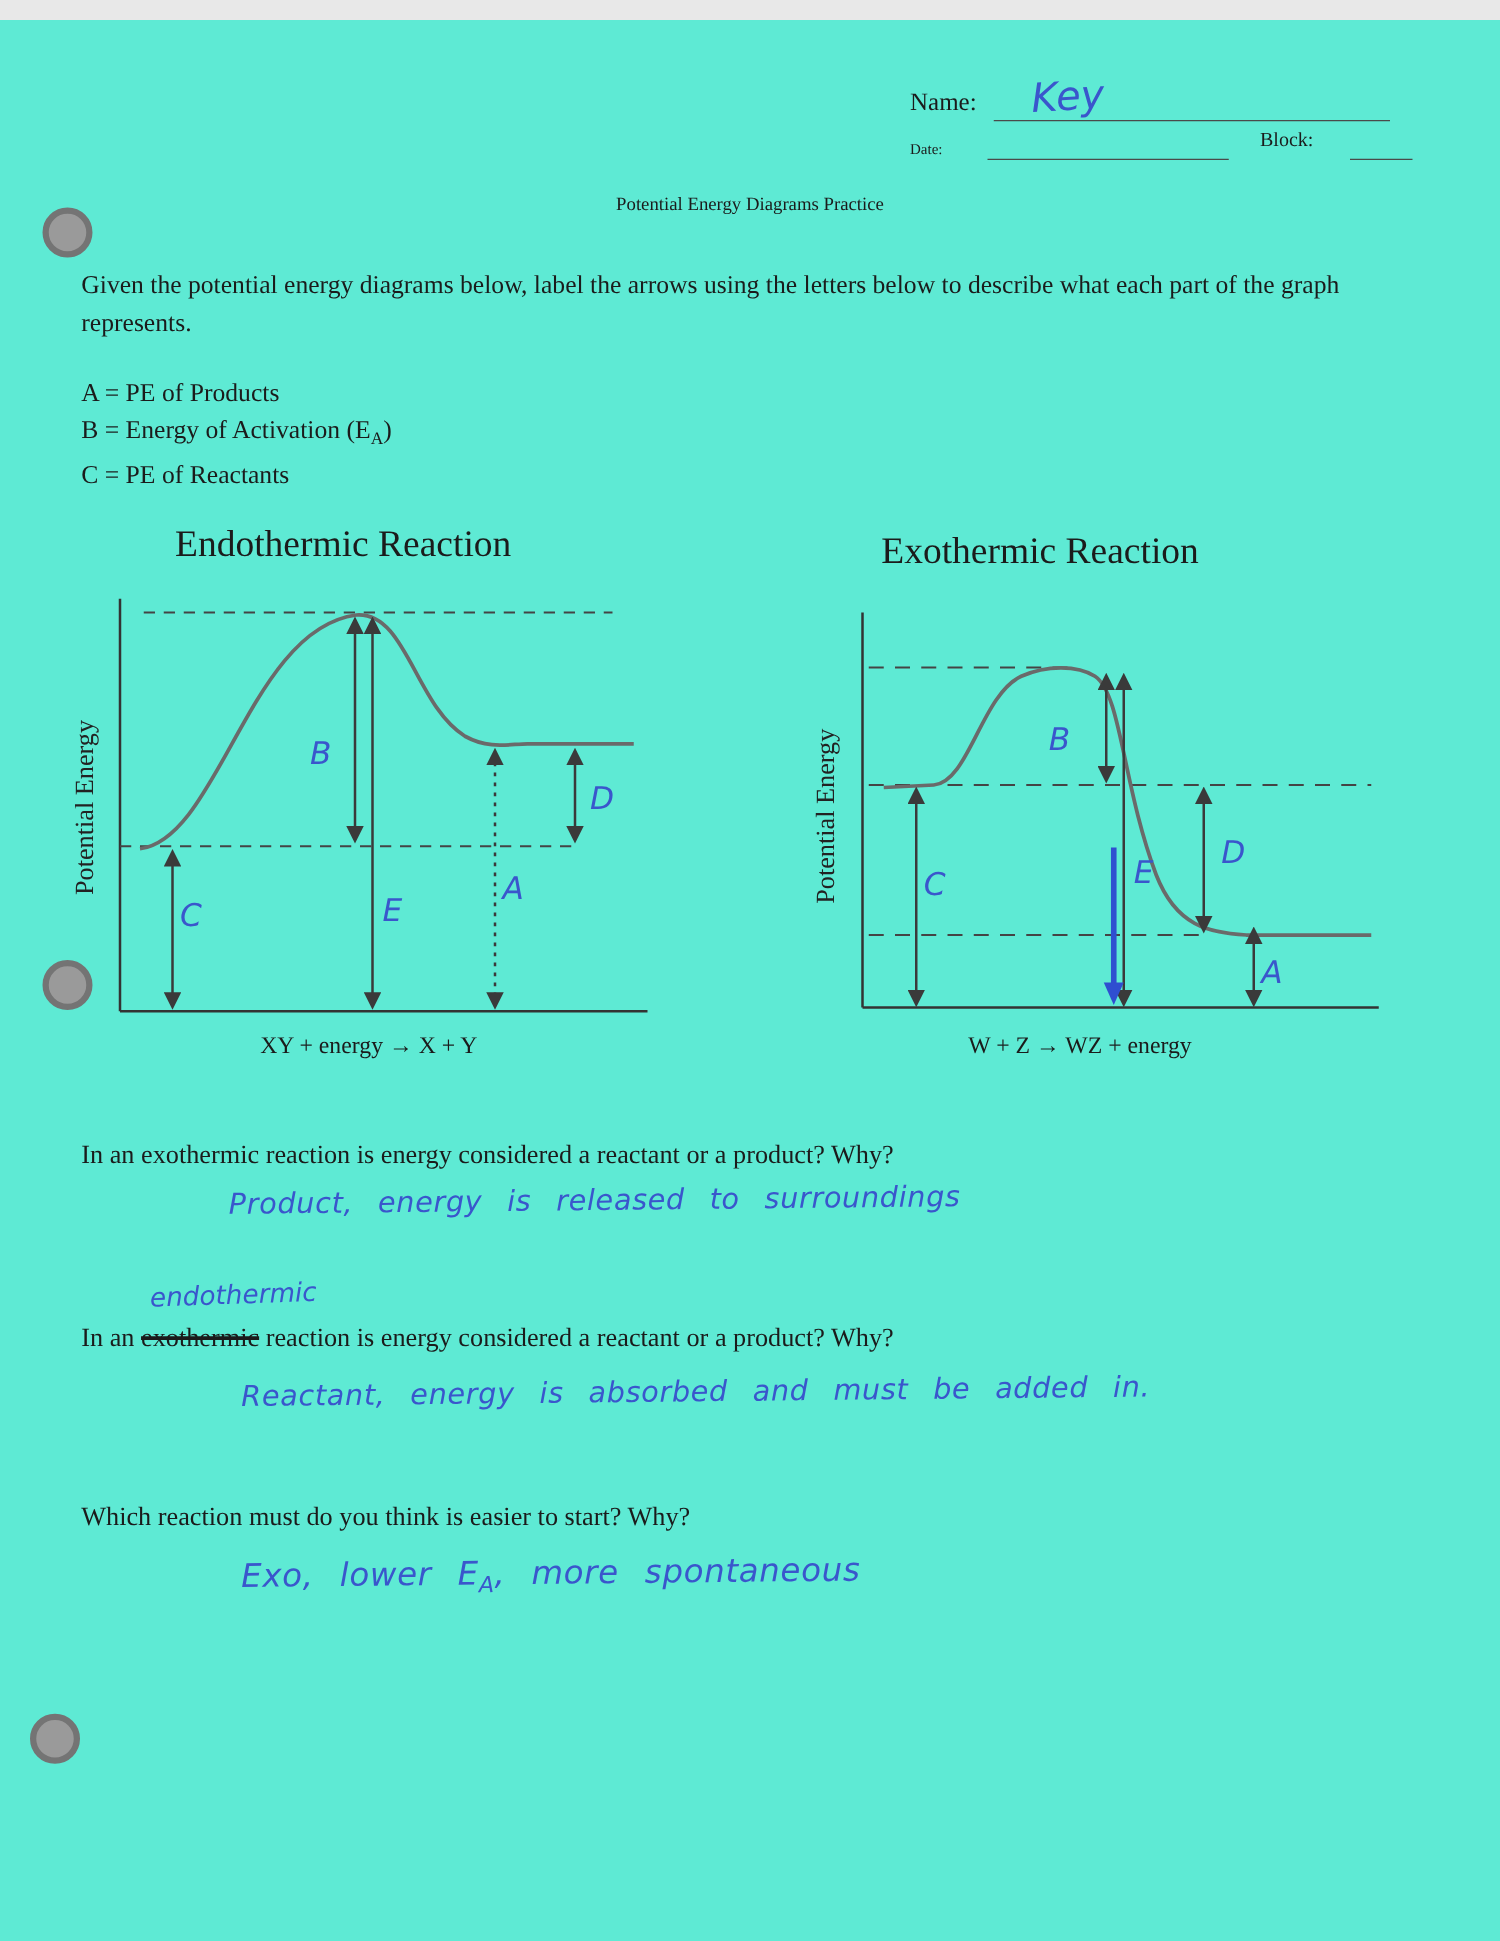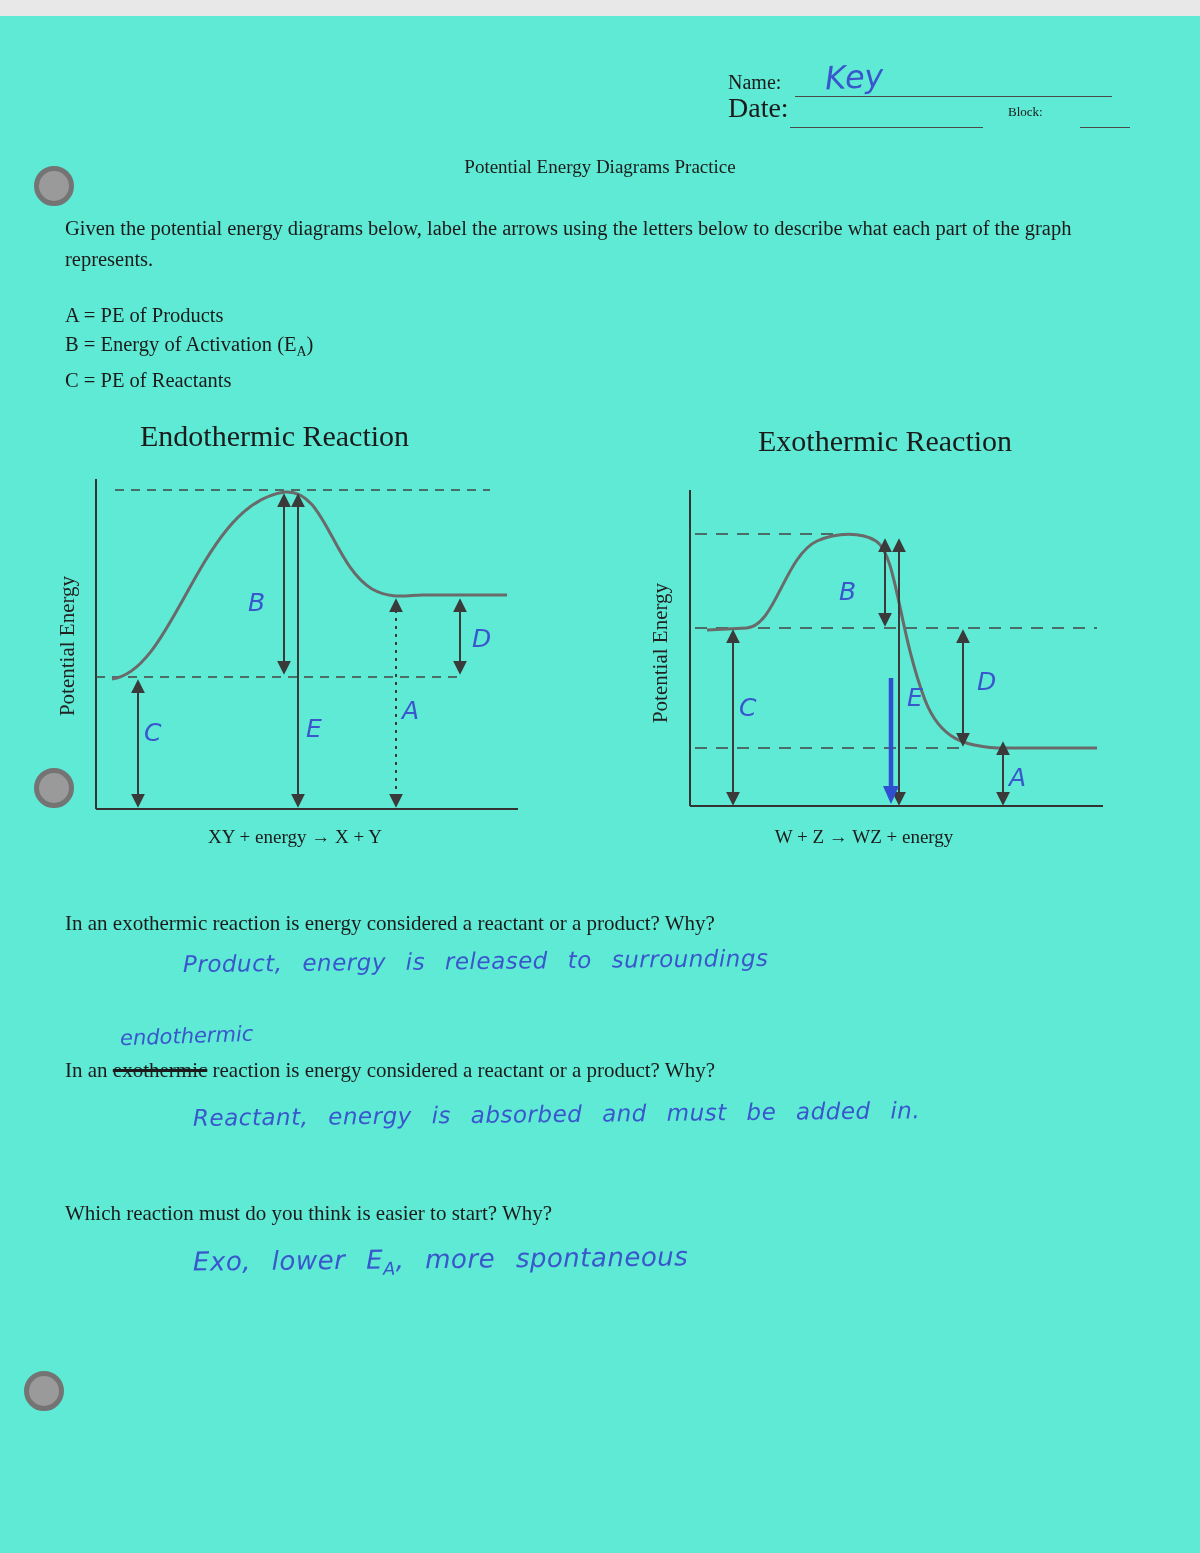--- a/index.html
+++ b/index.html
@@ -20,21 +20,21 @@
     color:#3a56cc;
   }
   .hole {
     position:absolute;
     width:30px; height:30px;
     border-radius:50%;
     background:#9a9a9a;
     border:5px solid #747474;
   }
   .rule { position:absolute; border-bottom:1.5px solid #4a4a4a; }
-  .title { font-size:19px; text-align:center; }
+  .title { font-size:15px; text-align:center; }
   .body-text { font-size:20.5px; line-height:1.5; }
   .legend-line { font-size:20.5px; line-height:29px; white-space:nowrap; }
   .diagram-title { font-size:30px; white-space:nowrap; }
   .equation { font-size:19px; text-align:center; }
   .question { font-size:21px; white-space:nowrap; }
   .answer {
     font-size:23px;
     word-spacing:12px;
     letter-spacing:0.5px;
     white-space:nowrap;
@@ -56,38 +56,38 @@
 <div class="page">
 
   <div class="hole" style="left:34px; top:150px;"></div>
   <div class="hole" style="left:34px; top:752px;"></div>
   <div class="hole" style="left:24px; top:1355px;"></div>
 
   <div class="abs printed" style="left:728px; top:55px; font-size:20px;">Name:</div>
   <div class="abs hw" style="left:825px; top:42px; font-size:32px; transform:rotate(-3deg);">Key</div>
   <div class="rule" style="left:795px; top:80px; width:317px;"></div>
 
-  <div class="abs printed" style="left:728px; top:76px; font-size:28px;font-family:Liberation Serif, serif;">Date:</div>
+  <div class="abs printed" style="left:728px; top:96px; font-size:12px;font-family:Liberation Serif, serif;">Date:</div>
   <div class="rule" style="left:790px; top:111px; width:193px;"></div>
 
-  <div class="abs printed" style="left:1008px; top:88px; font-size:13px;">Block:</div>
+  <div class="abs printed" style="left:1008px; top:88px; font-size:16px;">Block:</div>
   <div class="rule" style="left:1080px; top:111px; width:50px;"></div>
 
   <div class="abs title" style="left:0; top:140px; width:1200px;">Potential Energy Diagrams Practice</div>
 
   <div class="abs body-text" style="left:65px; top:197px; width:1058px;">Given the potential energy diagrams below, label the arrows using the letters below to describe what each part of the graph represents.</div>
 
   <div class="abs" style="left:65px; top:285px;">
     <div class="legend-line">A = PE of Products</div>
     <div class="legend-line"><span>B = Energy of Activation (E</span><sub>A</sub><span>)</span></div>
     <div class="legend-line">C = PE of Reactants</div>
   </div>
 
   <div class="abs diagram-title" style="left:140px; top:403px;">Endothermic Reaction</div>
-  <div class="abs diagram-title" style="left:758px; top:408px;">Exothermic Reaction</div>
+  <div class="abs diagram-title" style="left:705px; top:408px;">Exothermic Reaction</div>
 
   <div class="abs" style="left:60px; top:445px;">
     <svg width="470" height="360" viewBox="0 0 470 360">
       <defs>
         <marker id="endo-ah" viewBox="0 0 10 10" refX="8" refY="5" markerWidth="7" markerHeight="7" orient="auto-start-reverse">
           <path d="M0,0 L10,5 L0,10 z" fill="#3a3a3a"></path>
         </marker>
       </defs>
 
       <line x1="36" y1="18" x2="36" y2="348" stroke="#333" stroke-width="2"></line>

